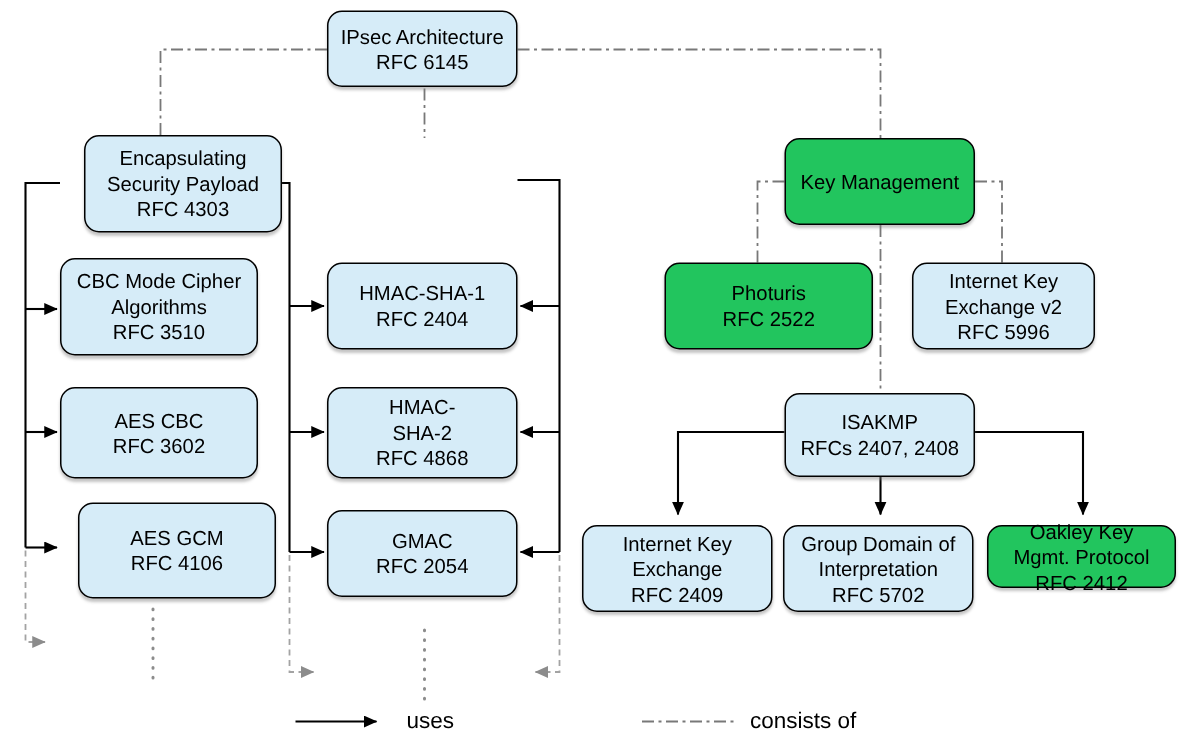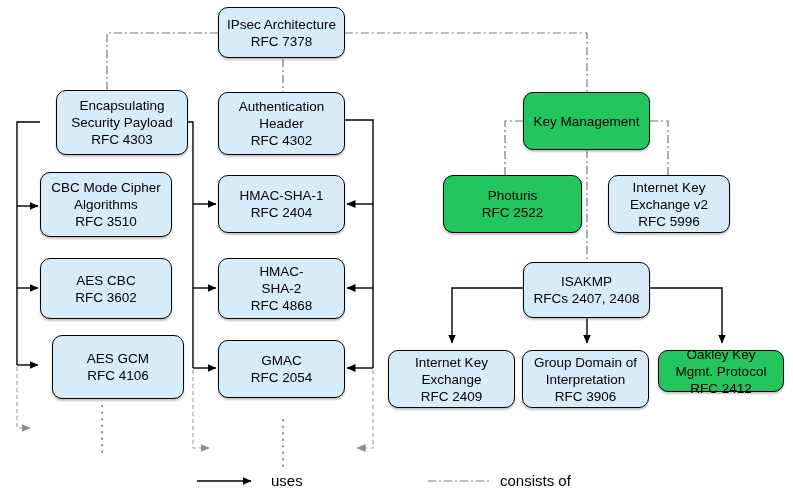--- a/index.html
+++ b/index.html
@@ -85,39 +85,36 @@
       <path d="M373,370 V448 H357" marker-end="url(#arrow-gray)"></path>
     </g>
 
     <g stroke="#8c8c8c" stroke-width="2" fill="none" stroke-linecap="round" stroke-dasharray="0.5 6">
       <path d="M102,406 V452"></path>
       <path d="M283,420 V466"></path>
     </g>
   </svg>
 
   <div class="node blue" style="left:218px;top:7px;width:127px;height:51px">IPsec Architecture
-RFC 7378</div>
+RFC 6145</div>
 
   <div class="node blue" style="left:56px;top:90px;width:132px;height:65px">Encapsulating
 Security Payload
 RFC 4303</div>
 
   <div class="node blue" style="left:40px;top:172px;width:132px;height:65px">CBC Mode Cipher
 Algorithms
 RFC 3510</div>
 
   <div class="node blue" style="left:40px;top:258px;width:132px;height:61px">AES CBC
 RFC 3602</div>
 
   <div class="node blue" style="left:52px;top:335px;width:132px;height:64px">AES GCM
 RFC 4106</div>
 
-  <div class="node blue" style="left:218px;top:92px;width:127px;height:63px">Authentication
-Header
-RFC 4302</div>
 
   <div class="node blue" style="left:218px;top:175px;width:127px;height:58px">HMAC-SHA-1
 RFC 2404</div>
 
   <div class="node blue" style="left:218px;top:258px;width:127px;height:61px">HMAC-
 SHA-2
 RFC 4868</div>
 
   <div class="node blue" style="left:218px;top:340px;width:127px;height:58px">GMAC
 RFC 2054</div>
@@ -133,21 +130,21 @@
 
   <div class="node blue" style="left:523px;top:262px;width:127px;height:56px">ISAKMP
 RFCs 2407, 2408</div>
 
   <div class="node blue" style="left:388px;top:350px;width:127px;height:58px">Internet Key
 Exchange
 RFC 2409</div>
 
   <div class="node blue" style="left:522px;top:350px;width:127px;height:58px">Group Domain of
 Interpretation
-RFC 3906</div>
+RFC 5702</div>
 
   <div class="node" style="left:658px;top:350px;width:126px;height:42px">Oakley Key
 Mgmt. Protocol
 RFC 2412</div>
 
   <div class="legend-label" style="left:271px;top:472px">uses</div>
 
   <div class="legend-label" style="left:500px;top:472px">consists of</div>
 
 </div>

